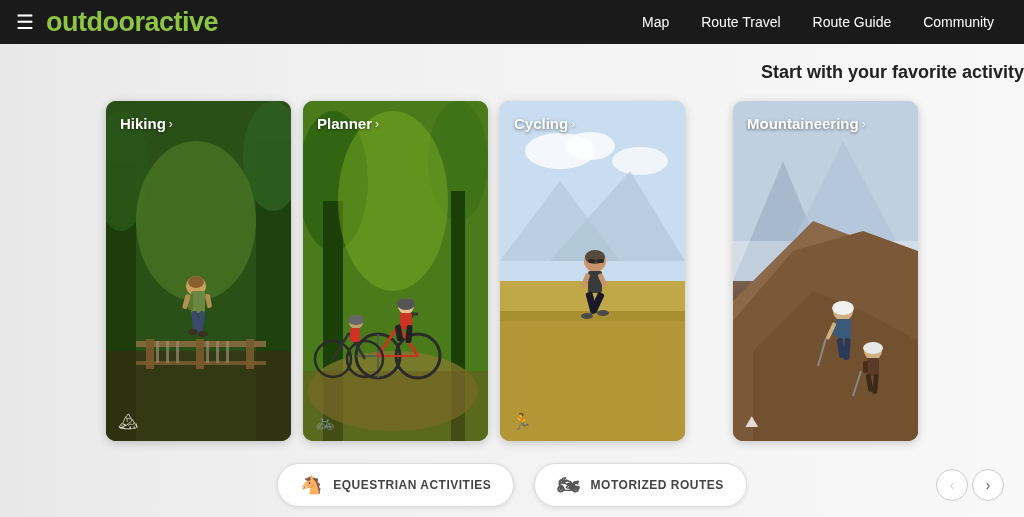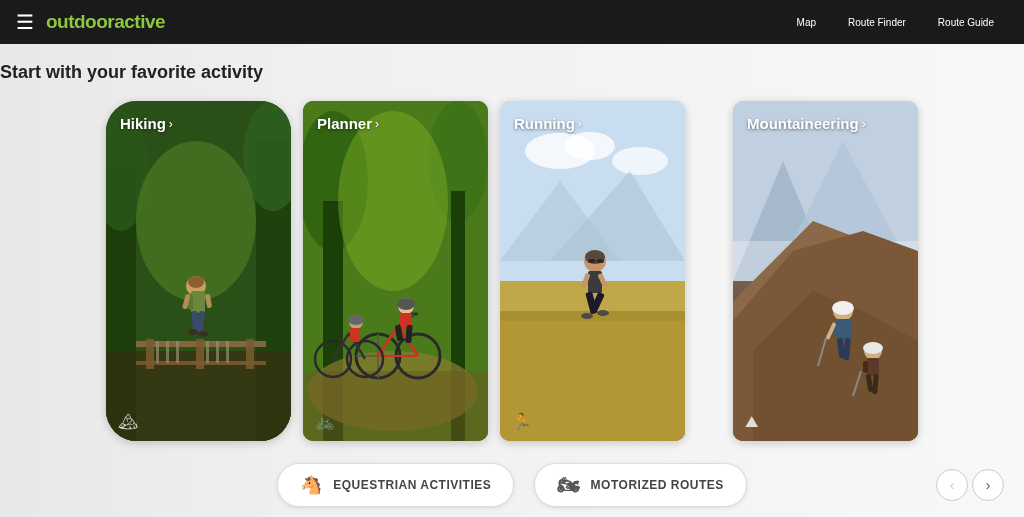--- a/index.html
+++ b/index.html
@@ -22,48 +22,48 @@
       z-index: 10;
     }
     .hamburger {
       color: #fff;
       font-size: 20px;
       margin-right: 12px;
       cursor: pointer;
     }
     .logo {
       color: #8dc63f;
-      font-size: 19px;
+      font-size: 27px;
       font-weight: 700;
       letter-spacing: -0.5px;
       flex: 1;
     }
     nav {
       display: flex;
       align-items: center;
       gap: 4px;
     }
     nav a {
       color: #fff;
       text-decoration: none;
-      font-size: 10px;
+      font-size: 14px;
       padding: 4px 14px;
       border-radius: 3px;
       cursor: pointer;
       white-space: nowrap;
     }
 
     
     .main {
       background: linear-gradient(to right, #e8e8e8 0%, #f0f0f0 30%, #f8f8f8 100%);
       height: calc(517px - 44px);
       position: relative;
       display: flex;
       flex-direction: column;
-      align-items: flex-start;
+      align-items: flex-end;
       padding-top: 18px;
     }
 
     .section-title {
       font-size: 18px;
       font-weight: 600;
       color: #222;
       margin-bottom: 18px;
       text-align: center;
     }
@@ -85,21 +85,20 @@
       position: relative;
       cursor: pointer;
       flex-shrink: 0;
       box-shadow: 0 2px 10px rgba(0,0,0,0.2);
     }
 
     
     .card-hiking {
       background: linear-gradient(160deg, #2d4a1e 0%, #3a6b25 20%, #5a8a30 40%, #4a7a28 60%, #3d6020 80%, #2a4a15 100%);
       position: relative;
-      border-radius: 31px;
     }
     .card-cycling {
       background: linear-gradient(160deg, #3a6b20 0%, #5a9a30 25%, #7ab840 50%, #8cc845 70%, #6aaa35 90%, #4a8020 100%);
     }
     .card-running {
       background: linear-gradient(180deg, #a8c8e8 0%, #c0d8f0 30%, #d4c8a0 60%, #c0b080 80%, #a09060 100%);
     }
     .card-mountaineering {
       background: linear-gradient(180deg, #c8d8e8 0%, #a0b4c8 20%, #8a6850 40%, #6a4830 60%, #8a7a60 80%, #6a5840 100%);
       margin-left: 36px;
@@ -228,22 +227,23 @@
     }
   </style>
 </head>
 <body>
 
 <header>
   <span class="hamburger">☰</span>
   <div class="logo">outdooractive</div>
   <nav>
     <a>Map</a>
-    <a>Route Finder</a>
+    <a>Route Travel</a>
     <a>Route Guide</a>
+    <a>Community</a>
   </nav>
 </header>
 
 <div class="main">
   <div class="section-title">Start with your favorite activity</div>
 
   <div class="cards-row">
 
     <div class="activity-card card-hiking">
       <svg class="scene" viewBox="0 0 185 340" xmlns="http://www.w3.org/2000/svg">
@@ -375,21 +375,21 @@
 
         <rect x="88" y="191" width="7" height="22" rx="2" fill="#1a1a2a" transform="rotate(-15 91 202)"></rect>
         <rect x="94" y="191" width="7" height="20" rx="2" fill="#1a1a2a" transform="rotate(25 97 201)"></rect>
 
         <ellipse cx="87" cy="215" rx="6" ry="3" fill="#4a4a4a"></ellipse>
         <ellipse cx="103" cy="212" rx="6" ry="3" fill="#4a4a4a"></ellipse>
 
         <ellipse cx="95" cy="156" rx="10" ry="7" fill="#2a2a2a" opacity="0.7"></ellipse>
       </svg>
       <div class="card-label">
-        <span>Running</span>
+        <span>Cycling</span>
         <span class="arrow">›</span>
       </div>
       <div class="card-icon">🏃</div>
     </div>
 
     <div class="activity-card card-mountaineering">
       <svg class="scene" viewBox="0 0 185 340" xmlns="http://www.w3.org/2000/svg">
 
         <rect width="185" height="180" fill="#c0d0e0"></rect>
 

